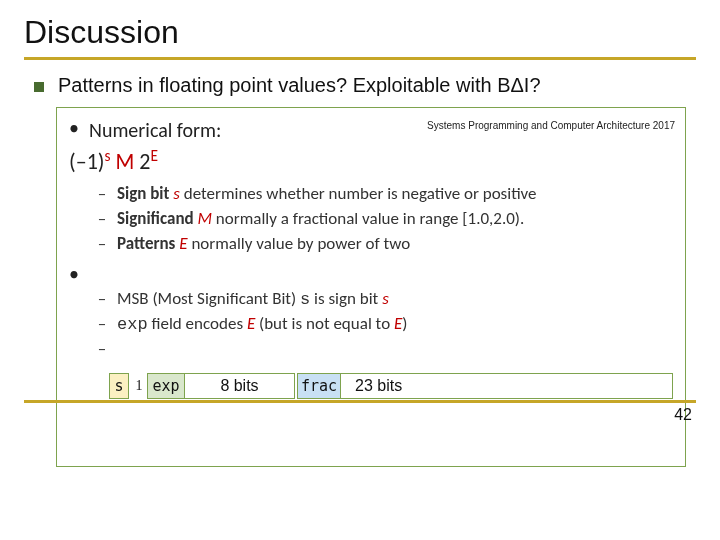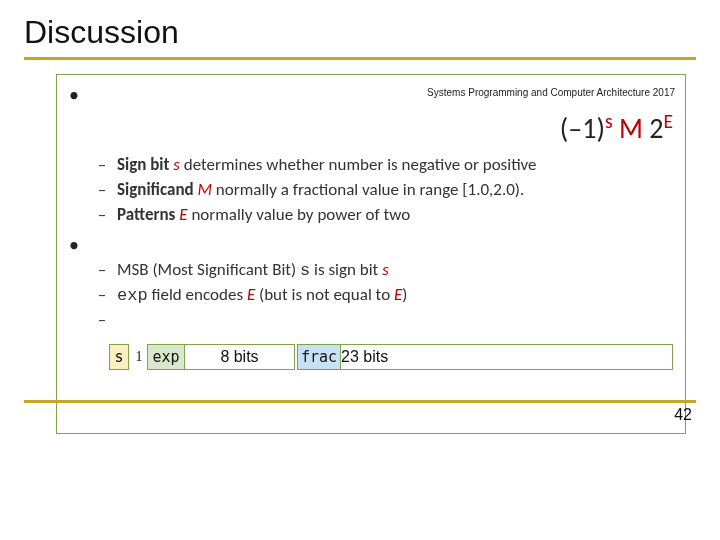--- a/index.html
+++ b/index.html
@@ -9,51 +9,56 @@
   .hr-top { border: none; border-top: 3px solid #c6a628; margin-top: 6px; }
   .body { padding: 14px 4px 0 4px; }
   .b1 { display: flex; align-items: flex-start; gap: 14px; font-size: 20px; margin-bottom: 10px; margin-left: 6px; }
   .sq { width: 10px; height: 10px; background: #486b2f; margin-top: 8px; flex: 0 0 auto; }
   .panel { border: 1px solid #7ea34e; margin-left: 28px; margin-right: 6px; padding: 8px 12px 16px 12px; position: relative; height: 360px; }
   .cite { position: absolute; top: 12px; right: 10px; font-size: 10px; color: #222; }
   .li1 { display: flex; gap: 10px; font-family: Calibri, sans-serif; font-size: 20px; color: #222; margin-top: 2px; }
   .dot { font-size: 20px; line-height: 1; }
   .li2 { display: flex; gap: 10px; font-family: Calibri, sans-serif; font-size: 17px; color: #333; margin-left: 28px; margin-top: 4px; }
   .dash { width: 10px; text-align: center; }
-  .formula { font-family: Calibri, sans-serif; font-size: 28px; color: #222; margin: 4px 0 8px 0; text-align: right; }
+  .formula { font-family: Calibri, sans-serif; font-size: 22px; color: #222; margin: 4px 0 8px 0; text-align: left; }
   .sup { vertical-align: super; font-size: 0.7em; }
   .red { color: #c00000; }
   .mono { font-family: Consolas, 'Courier New', monospace; }
   .diagram { display: flex; align-items: stretch; margin: 14px 0 0 40px; gap: 0; font-family: Consolas, monospace; font-size: 15px; }
   .cell { border: 1px solid #7ea34e; display: flex; align-items: center; justify-content: center; height: 26px; }
   .c-s { width: 20px; background: #fbf0c2; }
   .c-s1 { width: 18px; border: none; padding-left: 2px; font-family: Verdana; font-size: 14px; }
   .c-exp { width: 38px; background: #d9e7cc; }
   .c-exp-w { width: 110px; border-left: none; font-family: Verdana, sans-serif; font-size: 16px; }
   .c-frac { width: 44px; background: #c8e0f4; margin-left: 2px; }
-  .c-frac-w { flex: 1; min-width: 260px; border-left: none; font-family: Verdana, sans-serif; font-size: 16px; justify-content: flex-start; }
+  .c-frac-w { flex: 1; min-width: 260px; border-left: none; font-family: Verdana, sans-serif; font-size: 16px; justify-content: flex-start; padding-left: 14px; }
   .footer { position: absolute; left: 24px; right: 24px; bottom: 8px; }
   .hr-bot { border: none; border-top: 3px solid #c6a628; }
   .pnum { text-align: right; font-size: 16px; margin-top: 3px; padding-right: 4px; }
   .sp { height: 8px; }
 </style>
 </head>
 <body>
 
 <div class="slide">
   <div class="title">Discussion</div>
   <hr class="hr-top">
 
   <div class="body">
+    <div class="b1">
+      <span class="sq"></span>
+      <span>Patterns in floating point values? Exploitable with BΔI?</span>
+    </div>
 
     <div class="panel">
       <div class="cite">Systems Programming and Computer Architecture 2017</div>
 
       <div class="li1">
         <span class="dot">•</span>
+        <span>Numerical form:</span>
       </div>
 
       <div class="formula">
         <span>(–1)</span><span class="sup red">s</span><span class="red"> M </span><span>2</span><span class="sup red">E</span>
       </div>
 
       <div class="li2">
         <span class="dash">–</span>
         <span><b>Sign bit </b><i class="red">s</i><span> determines whether number is negative or positive</span></span>
       </div>

